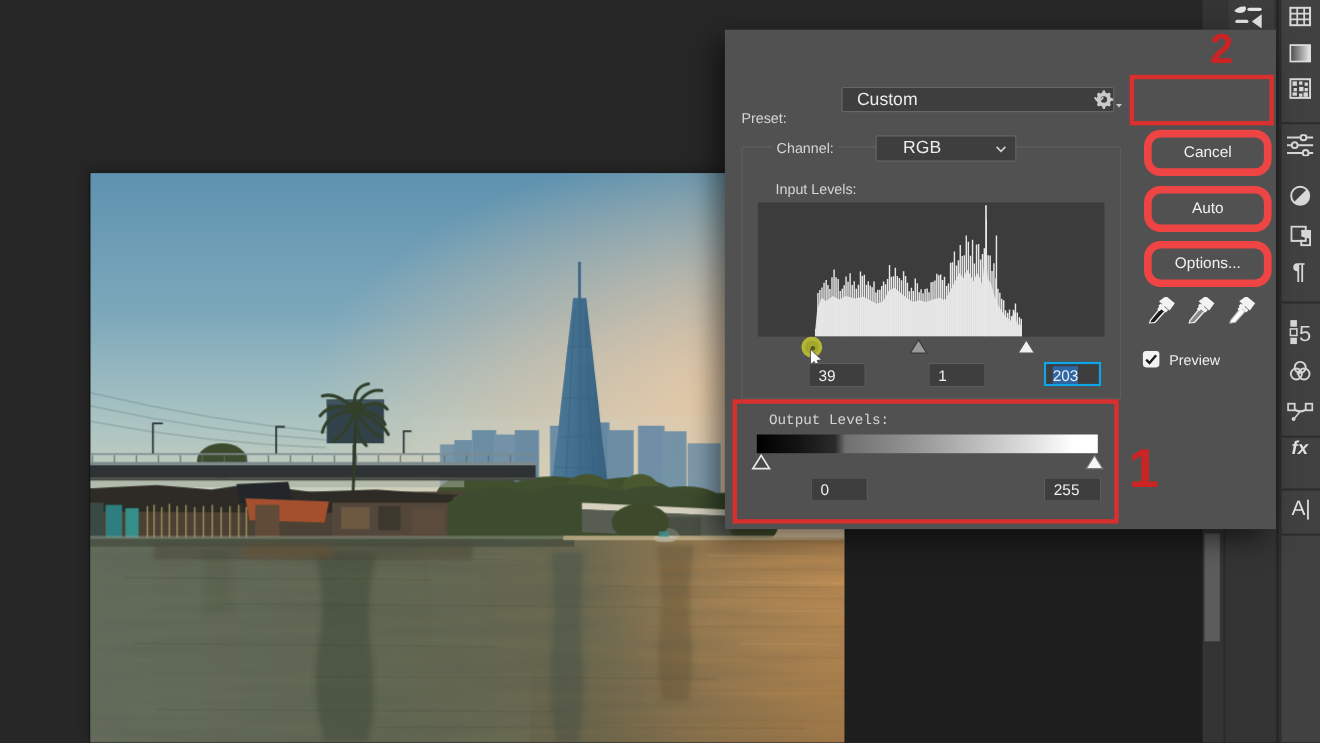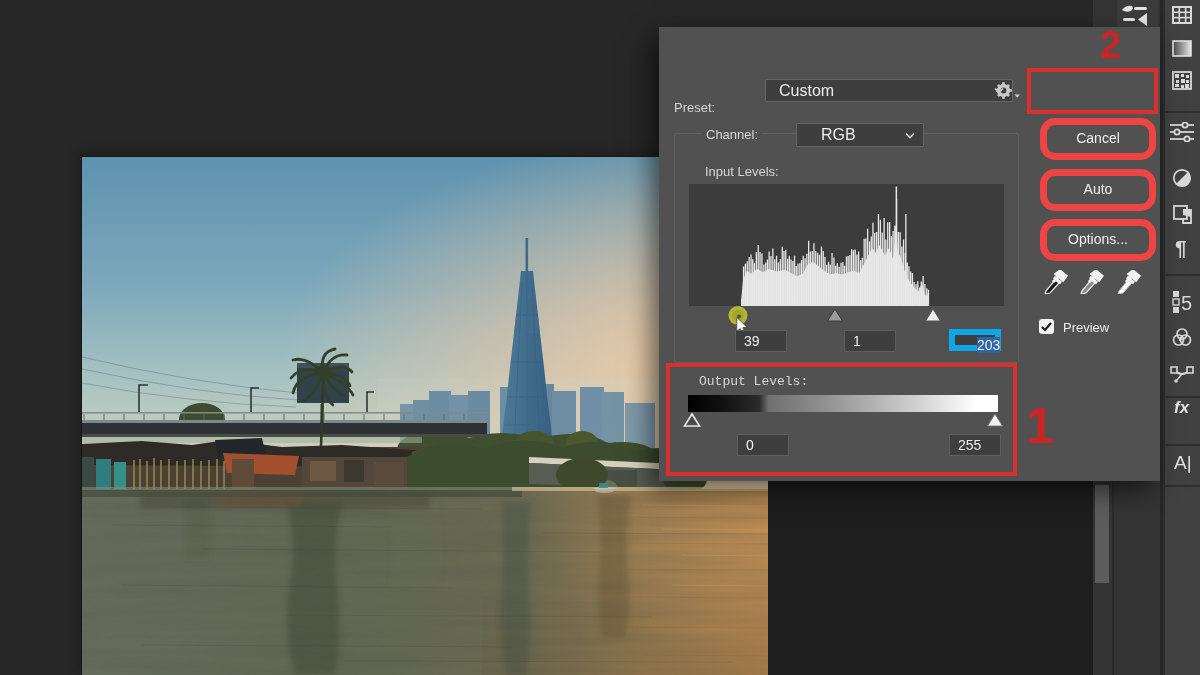--- a/index.html
+++ b/index.html
@@ -453,21 +453,21 @@
     <circle cx="49" cy="9.5" r="9.5" fill="#b2b535"></circle>
     <circle cx="49" cy="9.5" r="6" fill="#a2a62c"></circle>
     <circle cx="50" cy="10.5" r="2" fill="#55561c"></circle>
   </svg>
   <svg class="abs" style="left:77px;top:290px;" width="13" height="18" viewBox="0 0 13 18">
     <path d="M0.8 0.5 L0.8 14.5 L4.2 11.6 L6.6 17.2 L9.2 16 L6.8 10.6 L11 10.2 Z" fill="#fdfdfd" stroke="#3a3a3a" stroke-width="0.7"></path>
   </svg>
 
   <div class="vbox" style="left:76px;top:303px;">39</div>
   <div class="vbox" style="left:185px;top:303px;">1</div>
-  <div class="vbox" style="left:290px;top:302px;border:6px solid #0ea5e9;padding-left:22px;"><span style="background:#2e66a5;">203</span></div>
+  <div class="vbox" style="left:290px;top:302px;border:2px solid #0ea5e9;padding-left:6px;"><span style="background:#2e66a5;">203</span></div>
 
   <span class="lbl" style="left:40px;top:347px;font-family:Liberation Mono, monospace;">Output Levels:</span>
   <div class="abs" id="outgrad" style="left:29px;top:368px;width:310px;height:17px;
        background:linear-gradient(90deg,#000 0%,#131313 12%,#2b2b2b 23%,#707070 26%,#8c8c8c 42%,#aeaeae 58%,#d5d5d5 76%,#ffffff 93%);"></div>
   <svg class="abs" style="left:22px;top:385px;" width="330" height="18" viewBox="0 0 330 18">
     <path d="M11 2 L18.5 14 L3.5 14 Z" fill="#4a4a4a" stroke="#e8e8e8" stroke-width="1.6"></path>
     <path d="M314 2 L321.5 14 L306.5 14 Z" fill="#f5f5f5" stroke="#777" stroke-width="1"></path>
   </svg>
   <div class="vbox" style="left:78px;top:407px;">0</div>
   <div class="vbox" style="left:290px;top:407px;">255</div>

